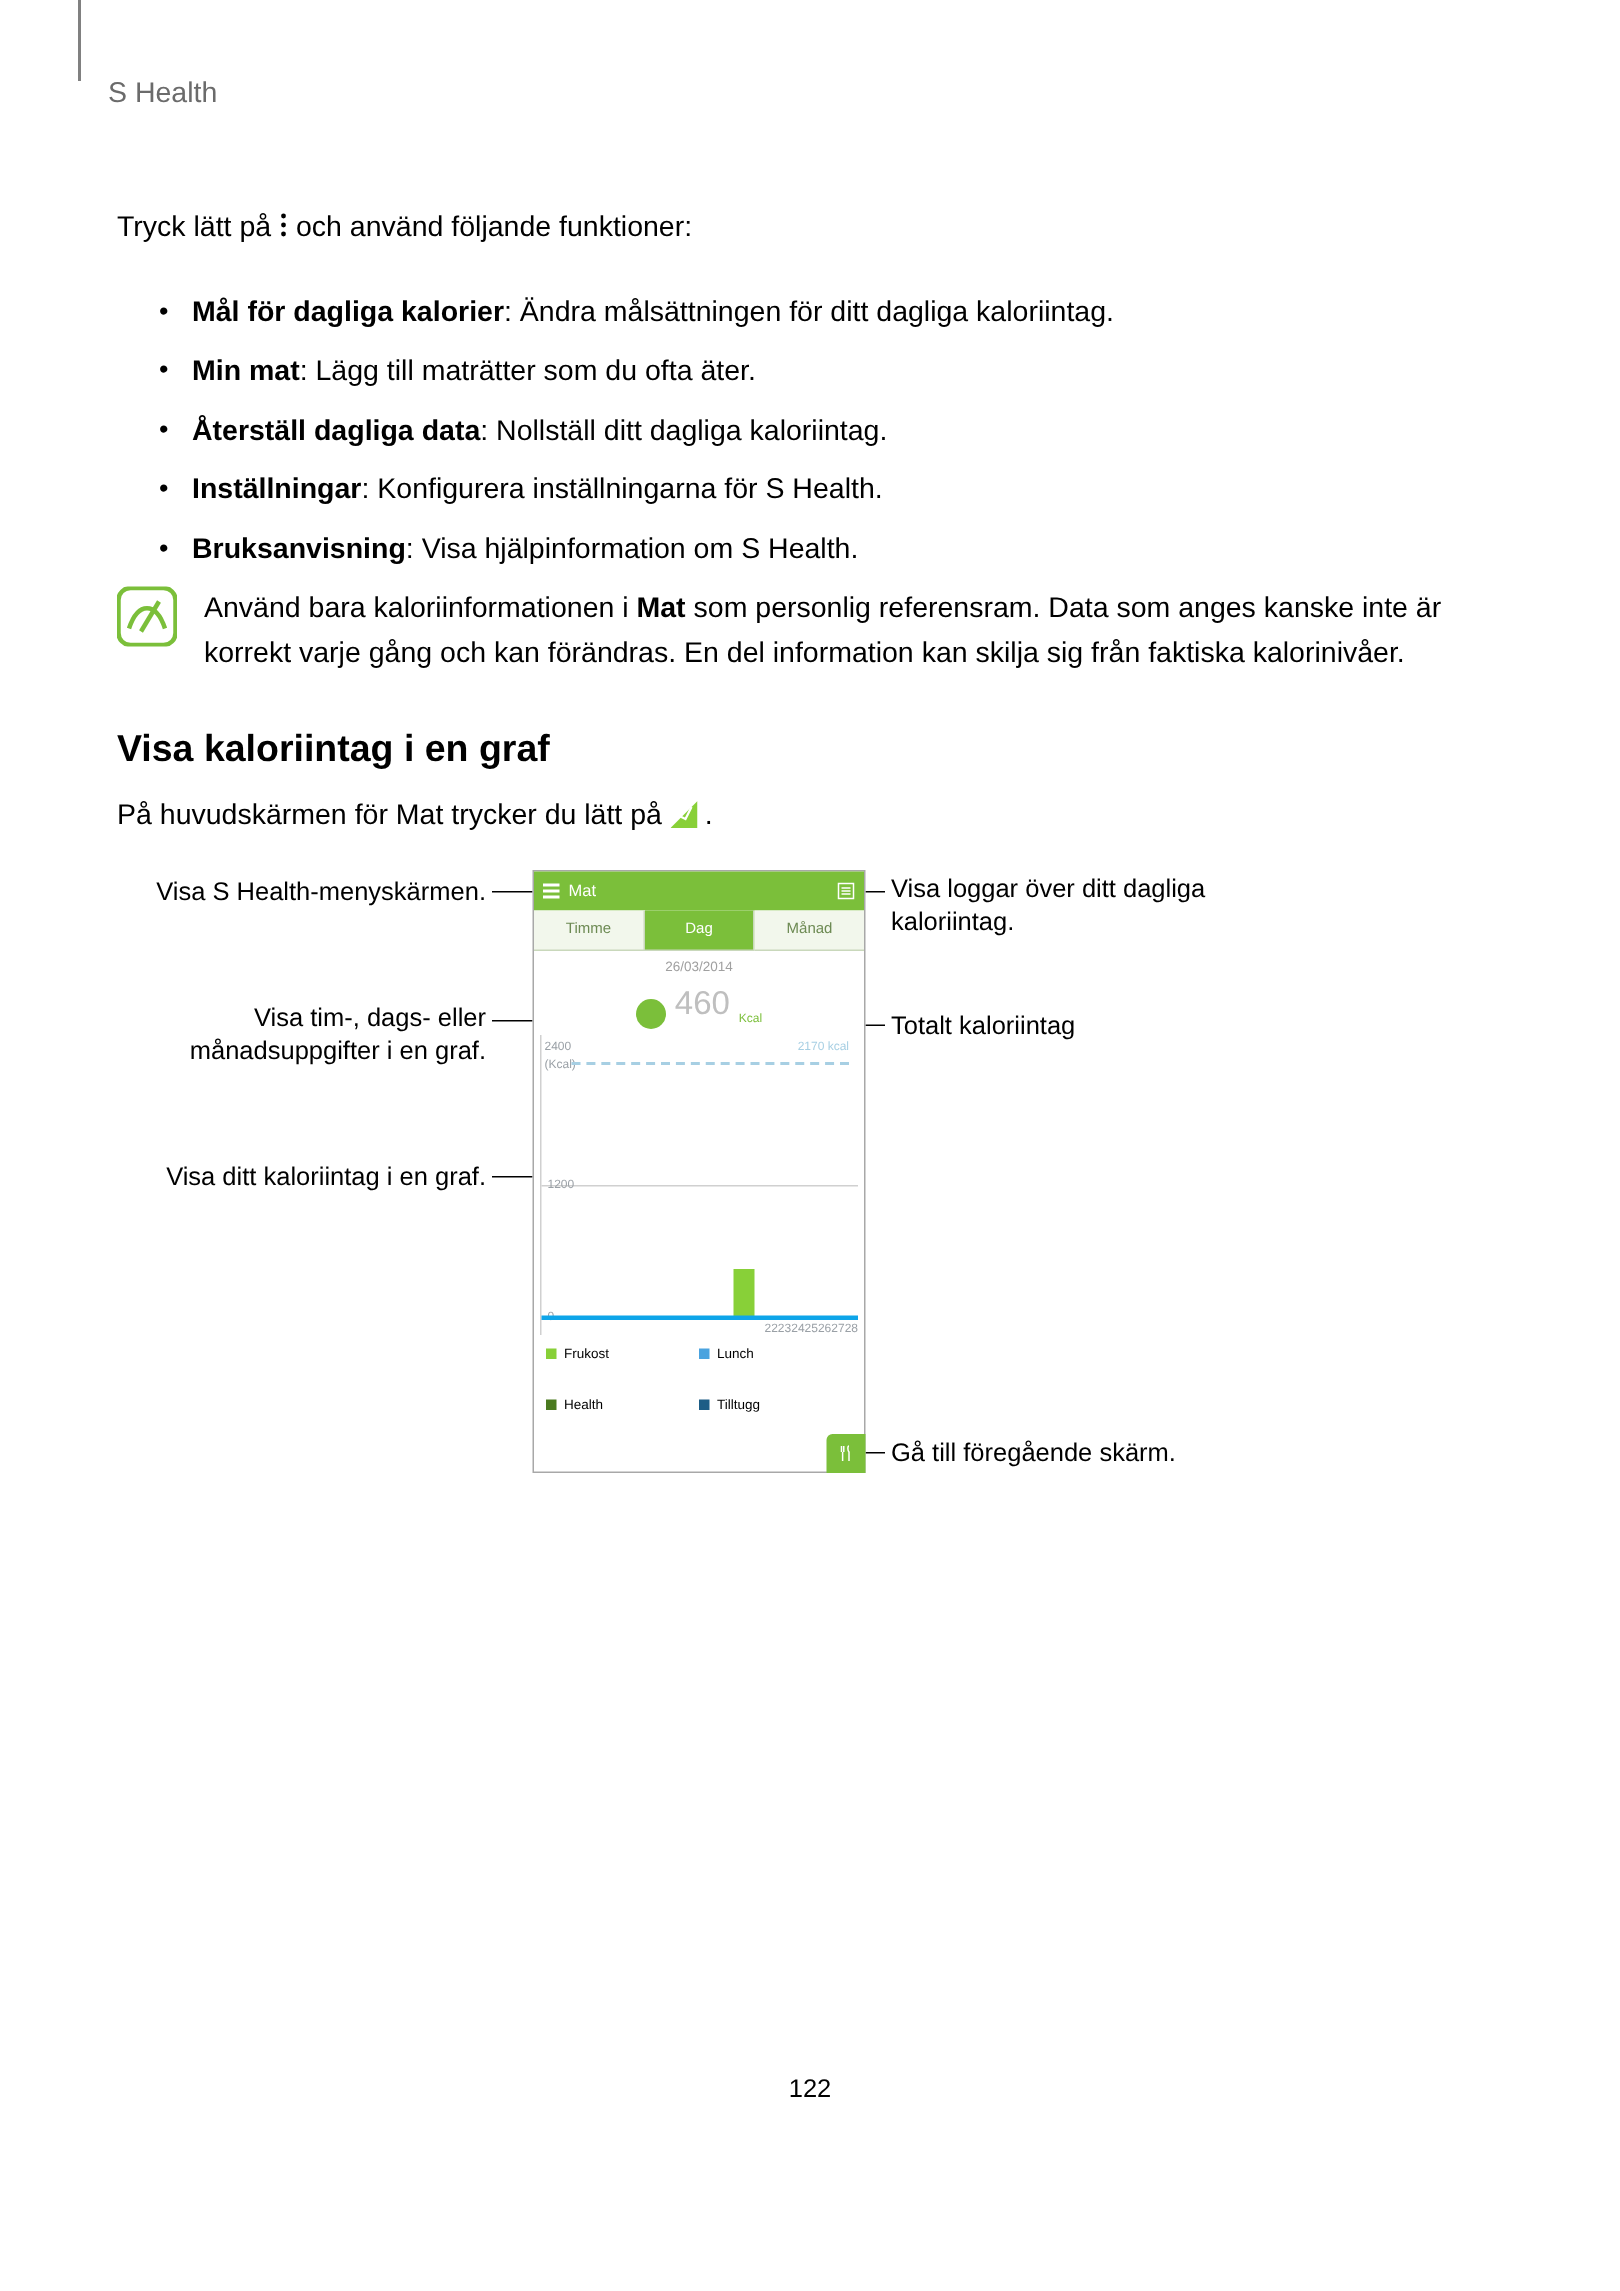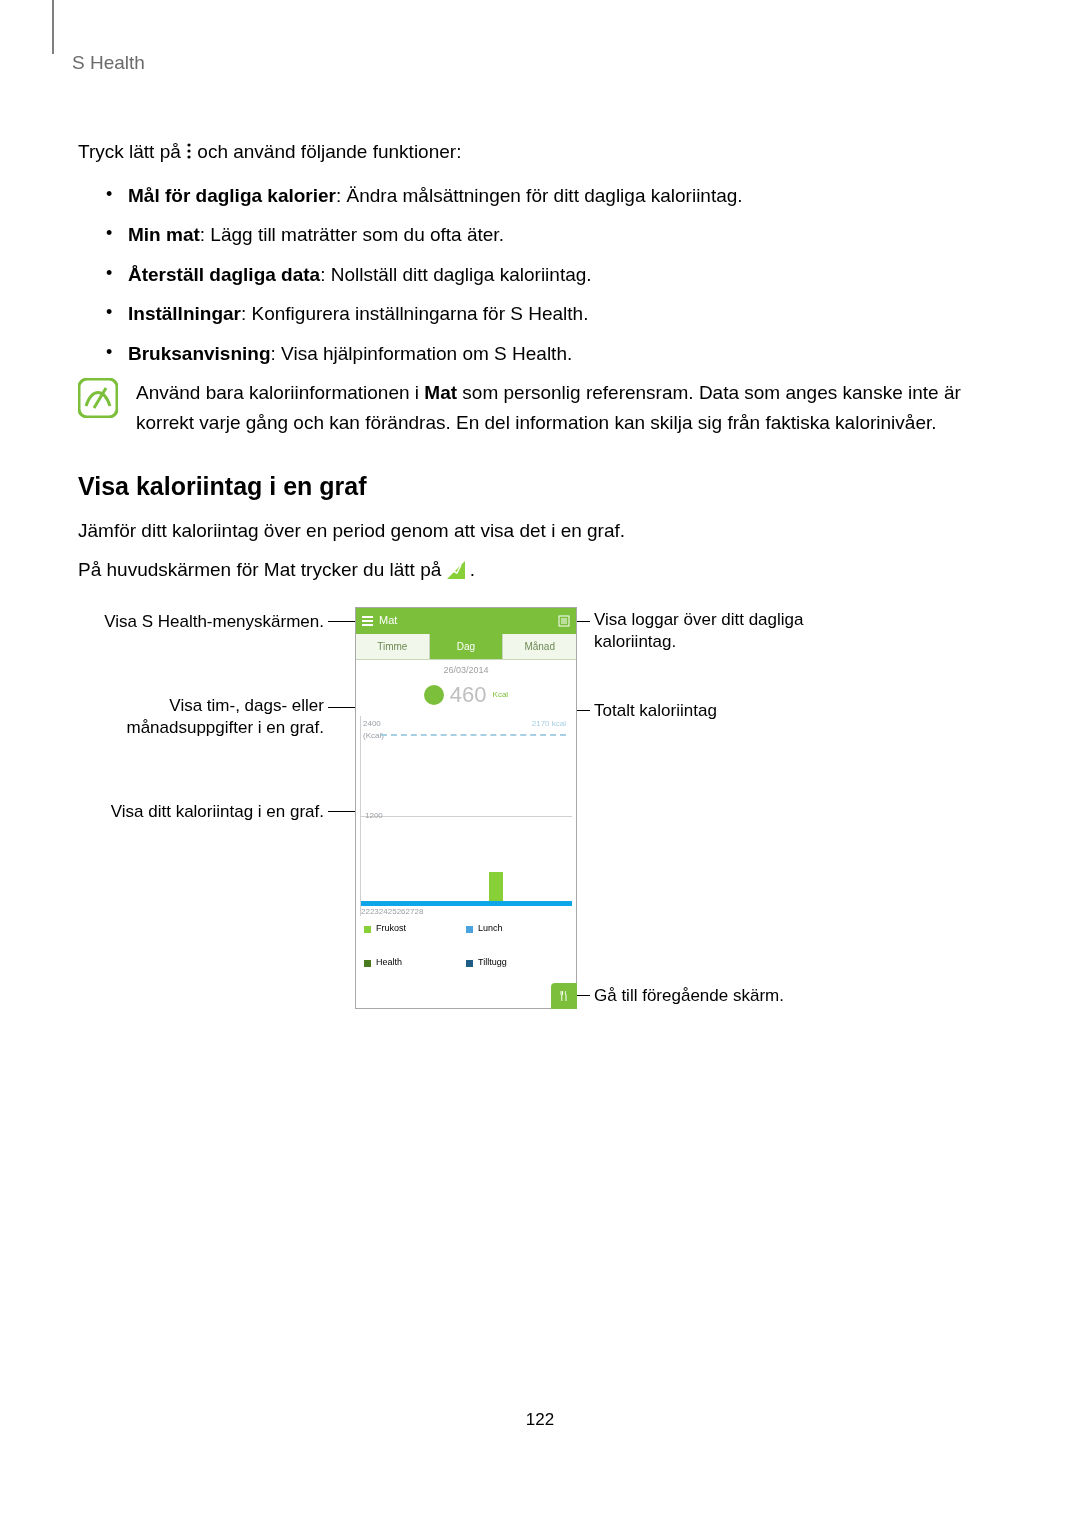--- a/index.html
+++ b/index.html
@@ -25,21 +25,21 @@
     background: #808080;
   }
   .header-app {
     font-size: 19px;
     color: #6b6b6b;
     margin-top: 18px;
     margin-bottom: 60px;
     margin-left: -6px;
   }
   .intro-line {
-    margin-bottom: 14px;
+    margin-bottom: 27px;
   }
   .vdots {
     display: inline-block;
     vertical-align: -2px;
   }
   .vdots svg { display: block; }
   ul.funcs {
     list-style: none;
     padding: 0 0 0 28px;
     margin: 0 0 10px 0;
@@ -138,21 +138,21 @@
   .tab.active { background: #7bbf3a; color: #fff; }
 
   .datebar {
     text-align: center;
     color: #a0a0a0;
     font-size: 9px;
     padding: 4px 0 0 0;
   }
   .big-row {
     display: flex;
-    align-items: center;
+    align-items: flex-end;
     justify-content: center;
     gap: 6px;
     padding-bottom: 4px;
   }
   .big-dot {
     width: 20px; height: 20px; border-radius: 50%;
     background: #7bbf3a;
   }
   .big-num {
     font-size: 22px;
@@ -191,23 +191,23 @@
   }
   .bar {
     position: absolute;
     width: 14px;
     background: #88d038;
     bottom: 10px;
   }
   .xaxis {
     position: absolute; left: 0; right: 0; bottom: 0;
     height: 10px;
-    border-top: 5px solid #0ea5e9;
+    border-top: 3px solid #0ea5e9;
     display: flex;
-    justify-content: flex-start;
+    justify-content: flex-end;
     font-size: 8px;
     color: #9aa0a6;
   }
 
   .legend {
     display: grid;
     grid-template-columns: 1fr 1fr;
     font-size: 9px;
     padding: 6px 8px 4px 8px;
     gap: 20px 0;
@@ -269,21 +269,20 @@
         <path d="M8 28 C14 10, 26 10, 32 28" fill="none" stroke="#7bbf3a" stroke-width="3"></path>
         <line x1="28" y1="10" x2="16" y2="30" stroke="#7bbf3a" stroke-width="3"></line>
       </svg>
     </div>
     <div class="note-text">
       <span>Använd bara kaloriinformationen i </span><b>Mat</b><span> som personlig referensram. Data som anges kanske inte är korrekt varje gång och kan förändras. En del information kan skilja sig från faktiska kalorinivåer.</span>
     </div>
   </div>
 
   <h2>Visa kaloriintag i en graf</h2>
-  <div class="para">Jämför ditt kaloriintag över en period genom att visa det i en graf.</div>
   <div class="para">
     <span>På huvudskärmen för Mat trycker du lätt på </span>
     <span class="chart-glyph">
       <svg width="18" height="18" viewBox="0 0 18 18">
         <polygon points="0,18 18,18 18,0" fill="#88d038"></polygon>
         <polyline points="2,14 6,10 10,12 14,4" fill="none" stroke="#fff" stroke-width="1.5"></polyline>
       </svg>
     </span><span>.</span>
   </div>
 

